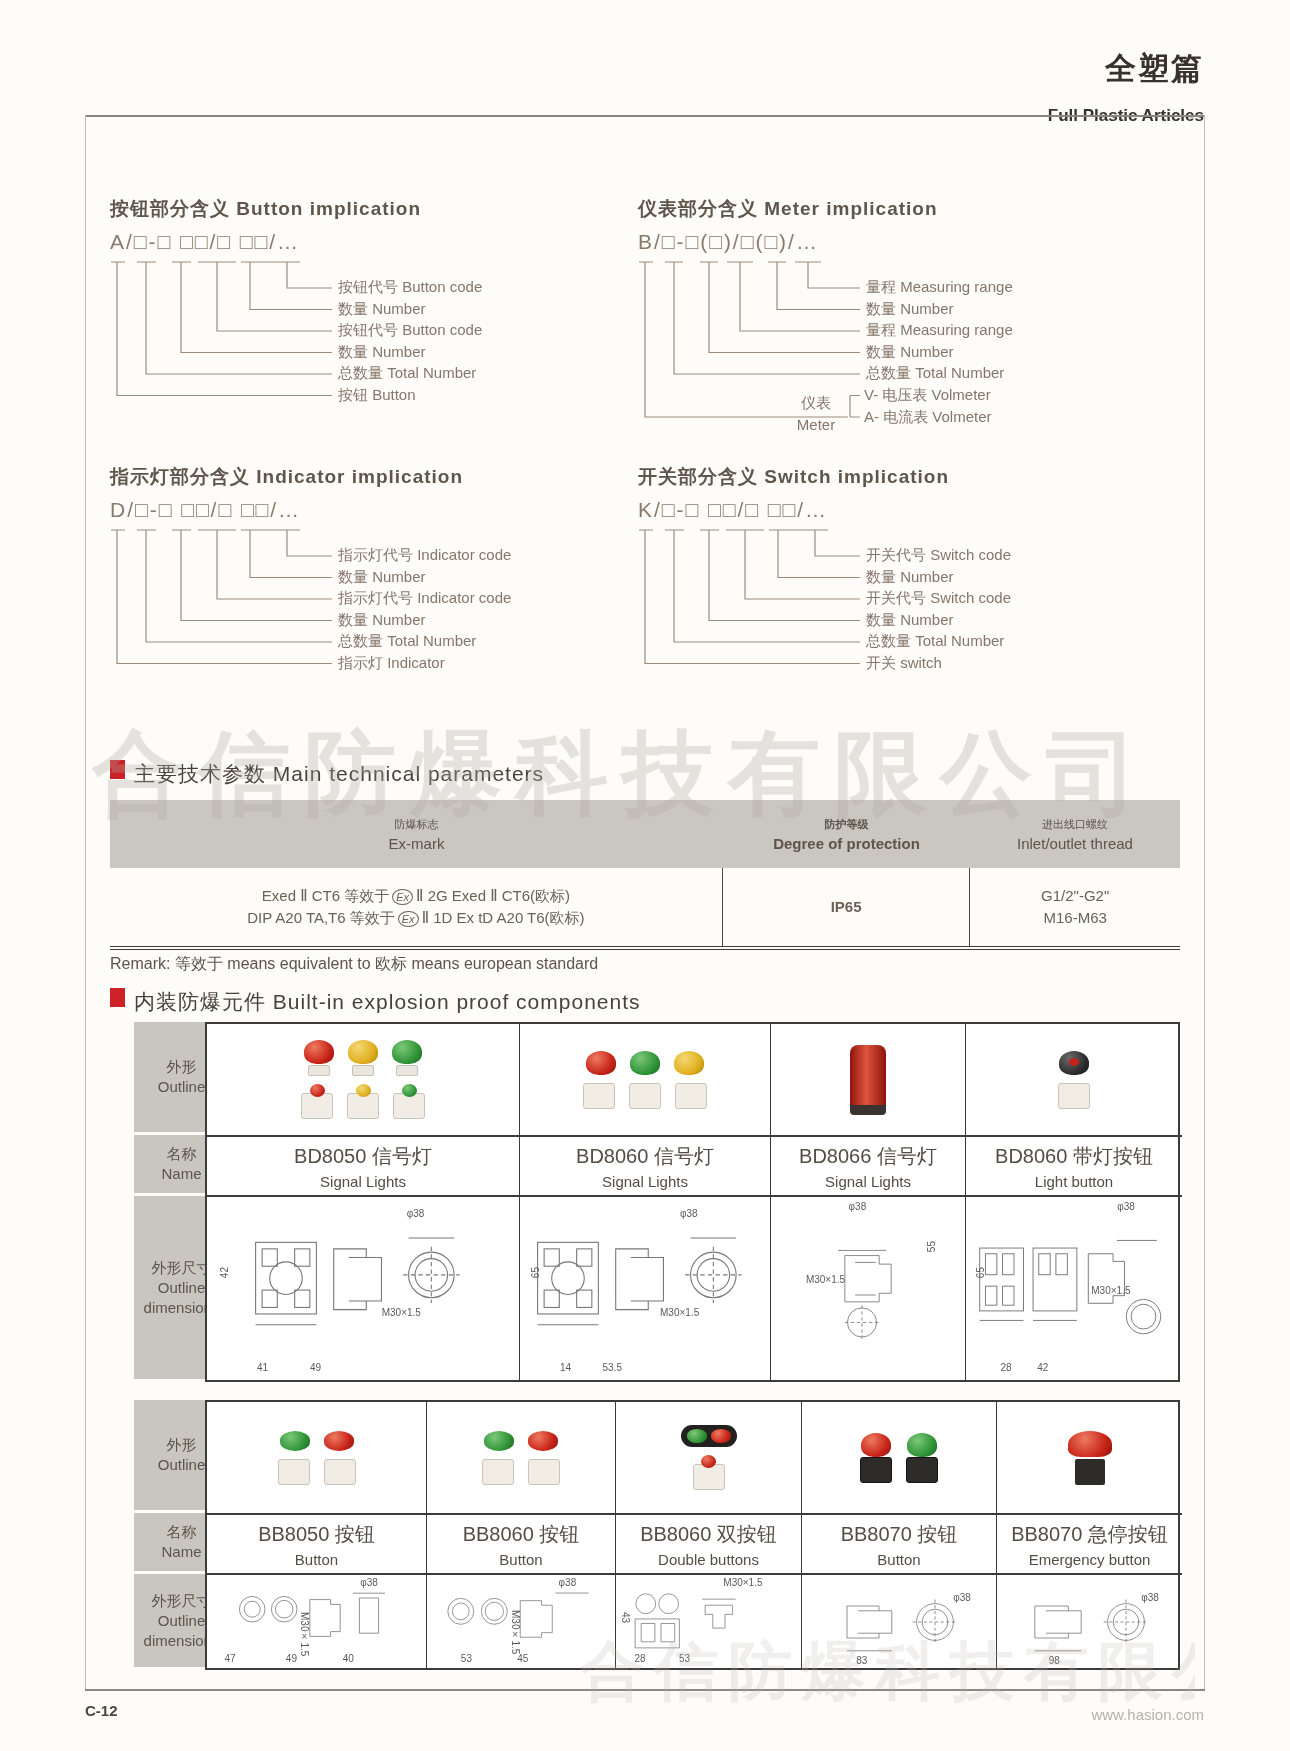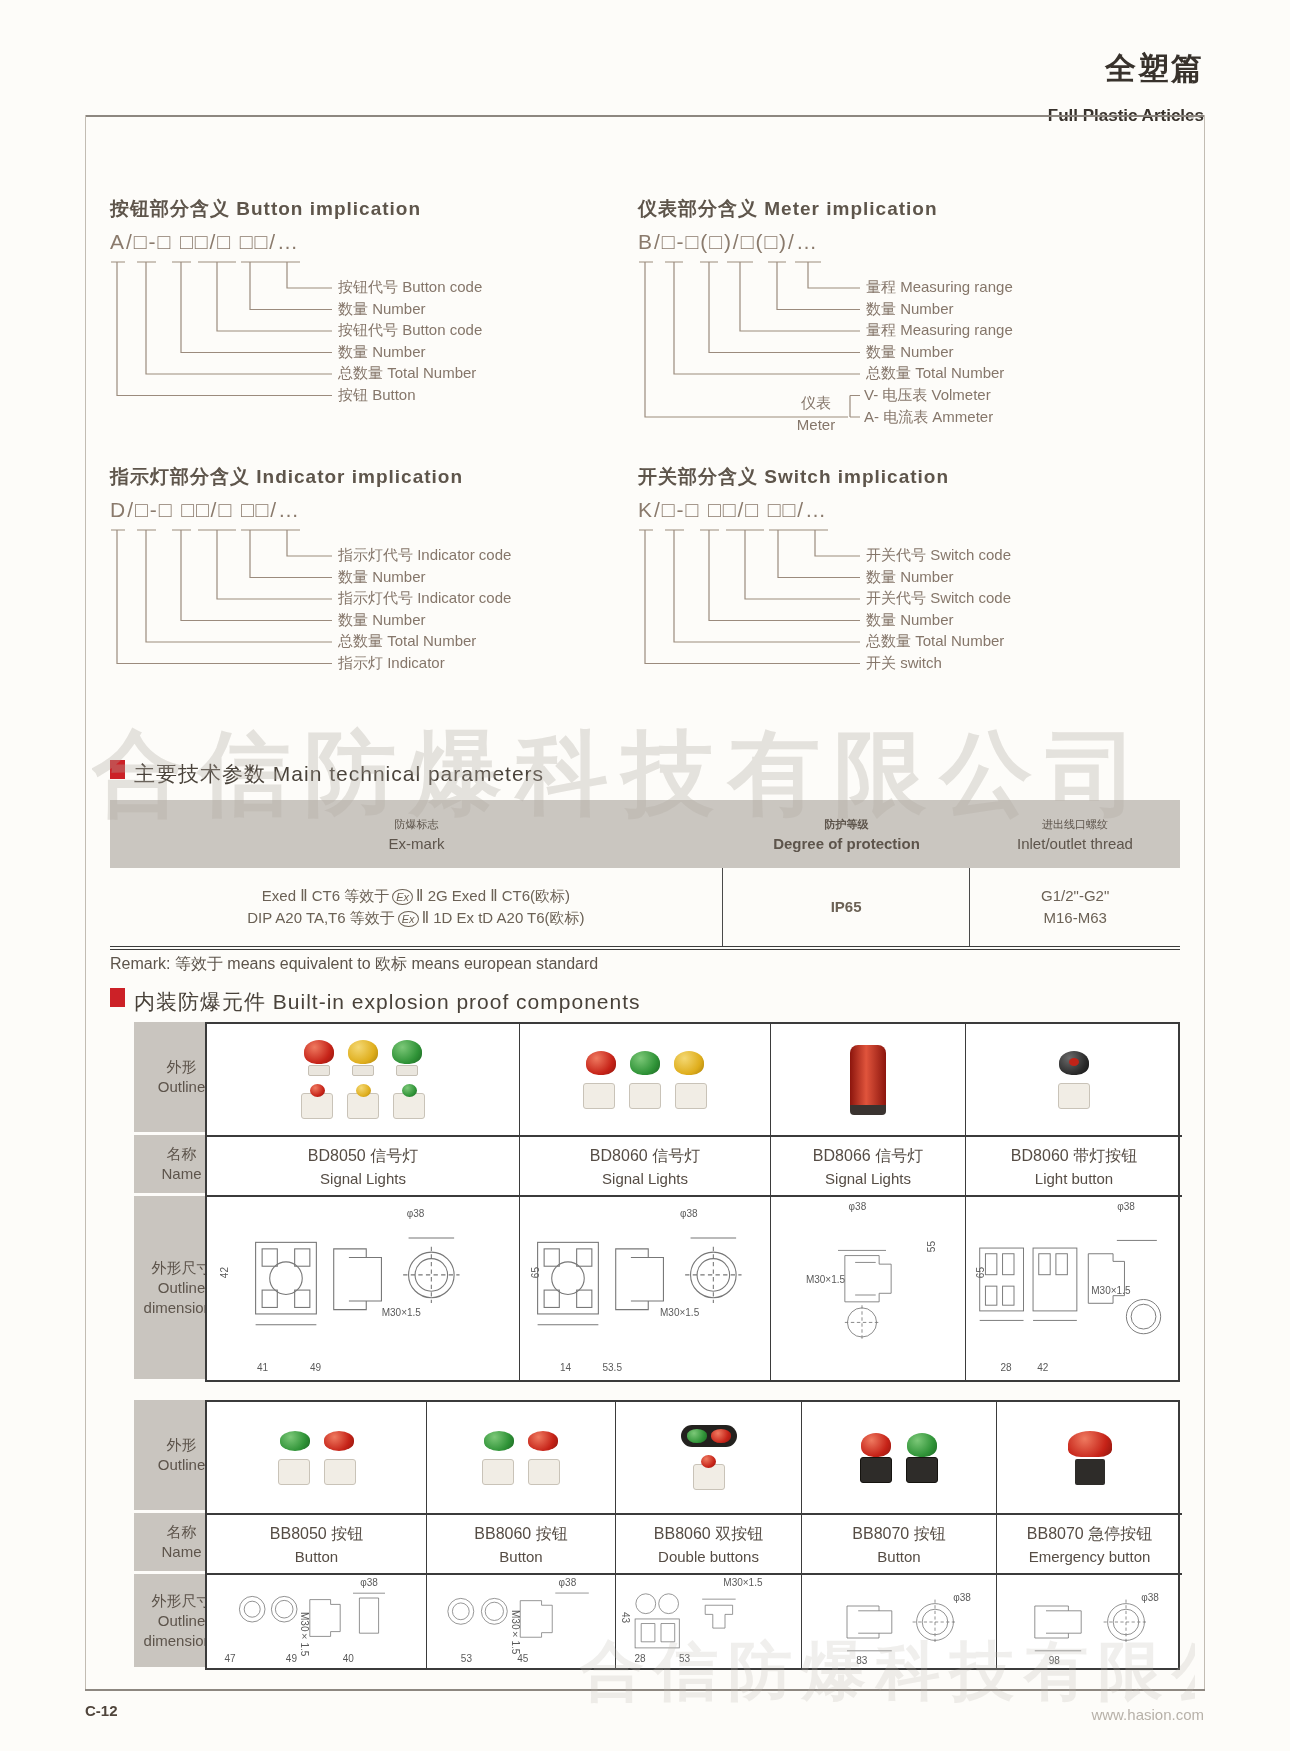--- a/index.html
+++ b/index.html
@@ -50,21 +50,21 @@
   .wmark2{position:absolute;left:580px;top:1628px;width:615px;font-size:64px;font-weight:bold;letter-spacing:10px;color:rgba(188,181,172,0.22);white-space:nowrap;overflow:hidden;z-index:5;pointer-events:none;}
 
   
   .ctable{position:absolute;left:110px;width:1070px;}
   .lcol{position:absolute;left:0;top:0;width:95px;margin-left:24px;}
   .lcell{background:#c9c5bf;color:#5d544b;display:flex;flex-direction:column;align-items:center;justify-content:center;font-size:15px;line-height:20px;margin-bottom:3px;}
   .cgrid{position:absolute;left:95px;top:0;width:975px;display:grid;border:2px solid #3b3b3b;box-sizing:border-box;background:#fff;}
   .cell{border-left:1.5px solid #3b3b3b;border-top:2px solid #3b3b3b;position:relative;display:flex;align-items:center;justify-content:center;box-sizing:border-box;}
   .cell.c0{border-left:none;} .cell.r0{border-top:none;}
   .namecell{flex-direction:column;color:#554c44;}
-  .name-cn{font-size:16px;text-align:right;} .name-en{font-size:15px;margin-top:3px;}
+  .name-cn{font-size:20px;text-align:right;} .name-en{font-size:15px;margin-top:3px;}
 
   
   .photo{display:flex;flex-direction:column;align-items:center;gap:8px;}
   .prow{display:flex;align-items:flex-end;gap:14px;}
   .lamp{display:flex;flex-direction:column;align-items:center;}
   .dome{width:30px;height:24px;border-radius:50% 50% 42% 42%;}
   .lbase{width:20px;height:9px;background:#eae6de;border:1px solid #c6c0b5;border-radius:2px;margin-top:1px;}
   .c-red{background:radial-gradient(circle at 35% 30%,#ef7a60,#c62318 62%,#8c150d);}
   .c-yellow{background:radial-gradient(circle at 35% 30%,#f4d873,#dfAE1d 62%,#a97f08);}
   .c-green{background:radial-gradient(circle at 35% 30%,#7cc878,#2f9337 62%,#1c6322);}
@@ -147,21 +147,21 @@
     <div class="dlabel" style="top:82px">量程 Measuring range</div>
     <div class="dlabel" style="top:103.5px">数量 Number</div>
     <div class="dlabel" style="top:125px">量程 Measuring range</div>
     <div class="dlabel" style="top:146.5px">数量 Number</div>
     <div class="dlabel" style="top:168px">总数量 Total Number</div>
     <div class="m-unit" style="top:196px">
       <div>仪表</div>
       <div>Meter</div>
     </div>
     <div class="m-sub" style="top:190px">V- 电压表 Volmeter</div>
-    <div class="m-sub" style="top:212px">A- 电流表 Ammeter</div>
+    <div class="m-sub" style="top:212px">A- 电流表 Volmeter</div>
   </div>
 
   <div class="diag" style="left:110px;top:464px;height:215px;">
     <h3>指示灯部分含义 Indicator implication</h3>
     <div class="code">D/□-□ □□/□ □□/…</div>
     <svg width="480" height="215">
       <g stroke="#9b8b7d" stroke-width="1.2" fill="none">
         <path d="M150 66 h40 M177 66 V92 H222"></path>
         <path d="M131 66 h19 M140 66 V113.5 H222"></path>
         <path d="M88 66 h38 M107 66 V135 H222"></path>

